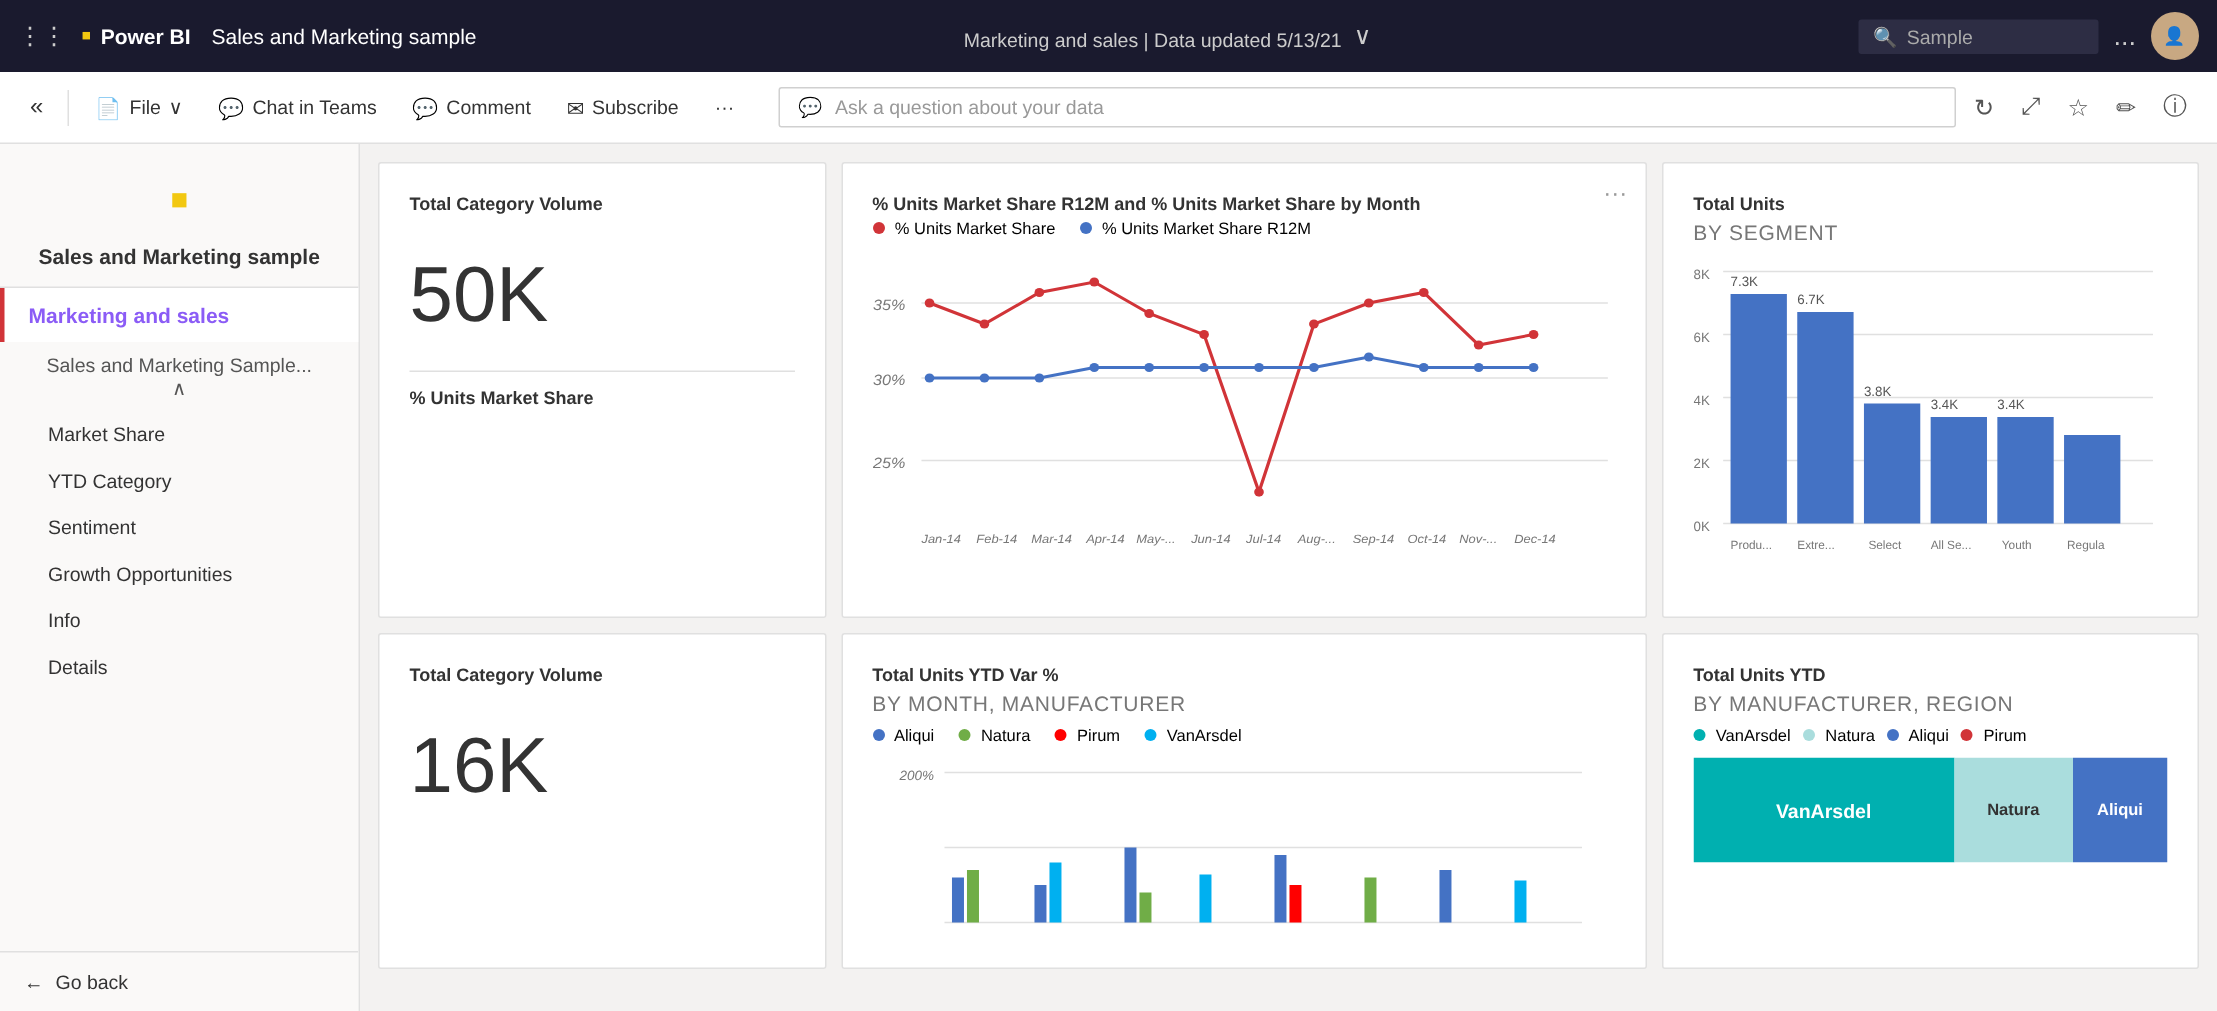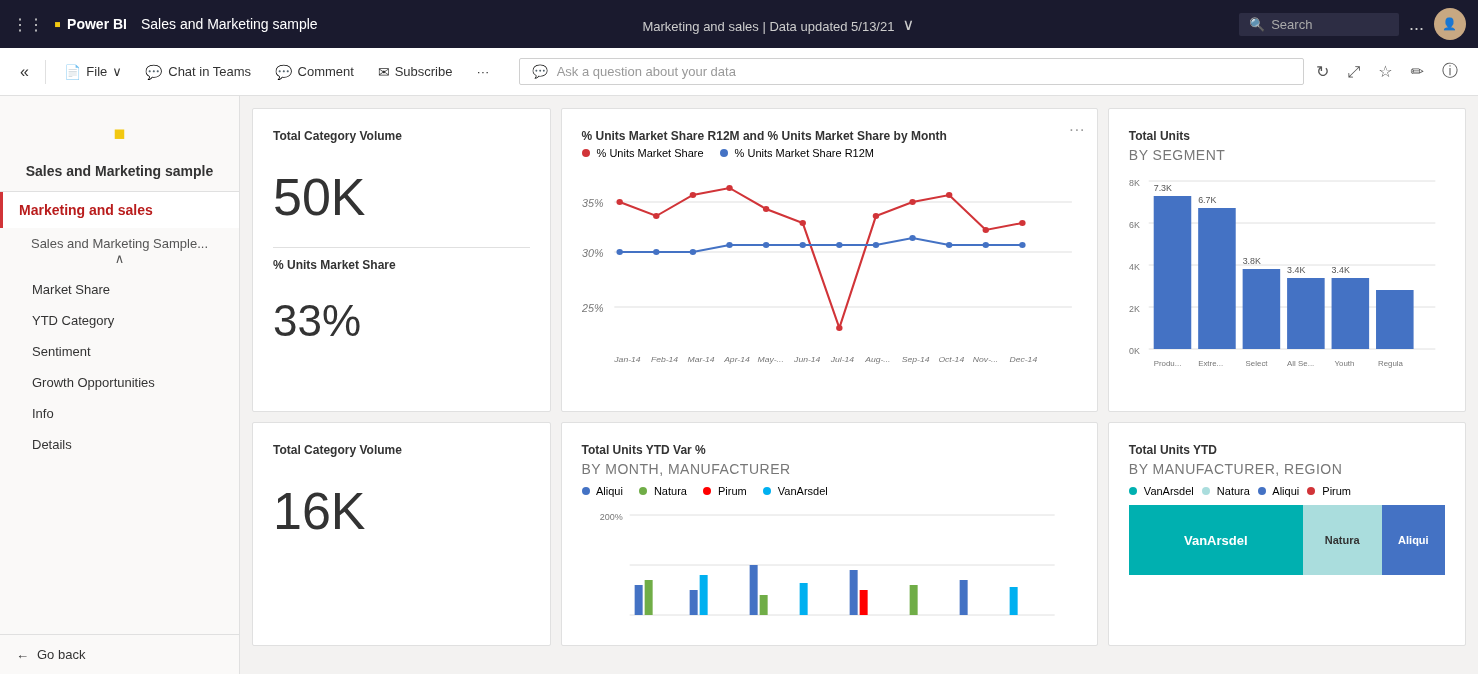--- a/index.html
+++ b/index.html
@@ -45,21 +45,21 @@
     .toolbar-icon-btn { padding: 5px 8px; cursor: pointer; color: #555; font-size: 16px; border-radius: 2px; }
 
     
     .app-body { display: flex; height: calc(674px - 96px); }
 
     
     .sidebar { width: 240px; background: #faf9f8; border-right: 1px solid #e0e0e0; overflow-y: auto; flex-shrink: 0; }
     .sidebar-logo { display: flex; justify-content: center; padding: 16px 0 8px; }
     .sidebar-title { text-align: center; font-size: 14px; font-weight: 700; color: #333; padding: 0 12px 12px; border-bottom: 1px solid #e0e0e0; }
     .sidebar-active-item {
-      padding: 10px 16px; font-size: 14px; font-weight: 600; color: #b91c1c;
+      padding: 10px 16px; font-size: 14px; font-weight: 600; color: #8b5cf6;
       background: #fff; border-left: 3px solid #d13438; cursor: pointer;
     }
     .sidebar-section-header {
       display: flex; align-items: center; justify-content: space-between;
       padding: 8px 16px; font-size: 13px; color: #555; cursor: pointer; flex-direction: column;
     }
     .sidebar-subitem { padding: 8px 32px; font-size: 13px; color: #333; cursor: pointer; }
     .go-back { display: flex; align-items: center; gap: 8px; font-size: 13px; color: #333; cursor: pointer; }
 
     
@@ -84,21 +84,21 @@
     
     .bar-chart-container { width: 100%; height: 220px; position: relative; }
 
     
     .bottom-row { display: grid; grid-template-columns: 1fr 1.8fr 1.2fr; gap: 10px; margin-top: 10px; }
 
     
     .treemap-container { display: flex; height: 60px; overflow: hidden; }
     .treemap-cell { display: flex; align-items: center; justify-content: center; font-size: 11px; color: #fff; font-weight: 600; }
 
-    .bottom-bar-chart { width: 100%; height: 120px; position: relative; }
+    .bottom-bar-chart { width: 100%; height: 120px; position: relative; font-style: italic; }
 
     
     .sidebar::-webkit-scrollbar { width: 4px; }
     .sidebar::-webkit-scrollbar-thumb { background: #ccc; }
   </style>
 </head>
 <body>
 
 <div class="top-nav">
   <span class="dots-icon">⋮⋮</span>
@@ -106,21 +106,21 @@
     <span class="brand-logo">▪</span>
     <span class="brand-name">Power BI</span>
   </div>
   <span class="report-name">Sales and Marketing sample</span>
   <div class="center-info">
     <span class="data-info">Marketing and sales  |  Data updated 5/13/21</span>
     <span style="color:#ccc">∨</span>
   </div>
   <div class="search-box">
     <span>🔍</span>
-    <span style="color:#aaa">Search</span>
+    <span style="color:#aaa">Sample</span>
   </div>
   <span class="more-dots">...</span>
   <div class="avatar-circle">👤</div>
 </div>
 
 <div class="toolbar">
   <span class="back-btn">«</span>
   <div class="toolbar-sep"></div>
   <div class="toolbar-btn">
     <span class="icon">📄</span>
@@ -187,21 +187,20 @@
 
   <div class="main-content">
 
     <div class="dashboard-grid">
 
       <div class="card">
         <div class="card-title">Total Category Volume</div>
         <div class="big-number">50K</div>
         <div style="border-top:1px solid #e0e0e0;padding-top:10px;">
           <div class="card-title">% Units Market Share</div>
-          <div class="big-number" style="font-size:44px;">33%</div>
         </div>
       </div>
 
       <div class="card">
         <div class="card-title">% Units Market Share R12M and % Units Market Share by Month</div>
         <span class="card-more">···</span>
         <div class="chart-legend">
           <span>
             <span class="legend-dot" style="background:#d13438;"></span>
             <span>% Units Market Share</span>

